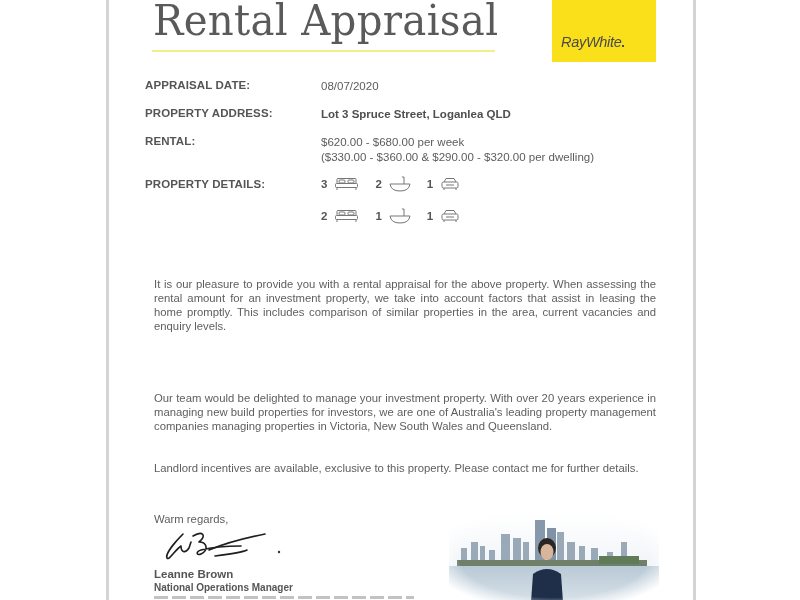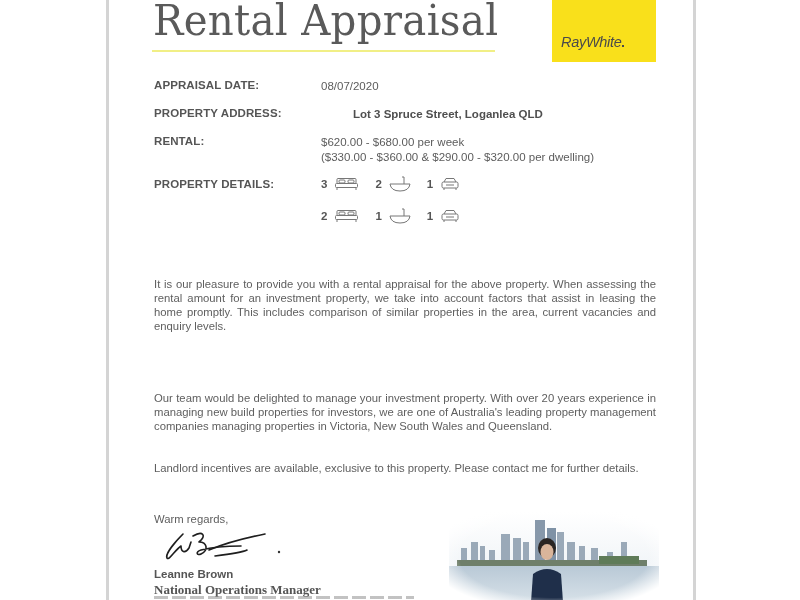--- a/index.html
+++ b/index.html
@@ -52,34 +52,34 @@
       letter-spacing: -0.3px;
     }
     .logo-dot {
       display: inline-block;
       width: 2px; height: 2px;
       background: #4a4a4a;
       margin-left: 1px;
     }
     .field-label {
       position: absolute;
-      left: 45px;
+      left: 36px;
       font-size: 11.5px;
       font-weight: bold;
       color: #555555;
       letter-spacing: 0.1px;
     }
     .field-value {
       position: absolute;
       left: 212px;
       font-size: 11.5px;
       color: #5c5c5c;
       line-height: 14px;
     }
-    .field-value.bold { font-weight: bold; color: #4f4f4f; margin-left: 32px; }
+    .field-value.bold { font-weight: bold; color: #4f4f4f; }
     .details-row {
       position: absolute;
       left: 212px;
       display: flex;
       align-items: center;
       font-size: 11.5px;
       font-weight: bold;
       color: #555;
     }
     .feat { display: flex; align-items: center; margin-right: 16px; }
@@ -97,21 +97,21 @@
     .signature {
       position: absolute;
       left: 52px; top: 532px;
     }
     .sig-name {
       position: absolute; left: 45px; top: 572px;
       font-size: 11.5px; font-weight: bold; color: #555;
     }
     .sig-title {
       position: absolute; left: 45px; top: 586px;
-      font-size: 13px; font-weight: bold; color: #555; font-family: Liberation Serif, serif;
+      font-size: 10px; font-weight: bold; color: #555;
     }
     .sig-cut {
       position: absolute; left: 45px; top: 600px;
       width: 260px; height: 3px;
       background: repeating-linear-gradient(90deg, #9a9a9a 0 14px, transparent 14px 18px);
       opacity: 0.6;
     }
     .photo {
       position: absolute;
       left: 340px; top: 516px;

